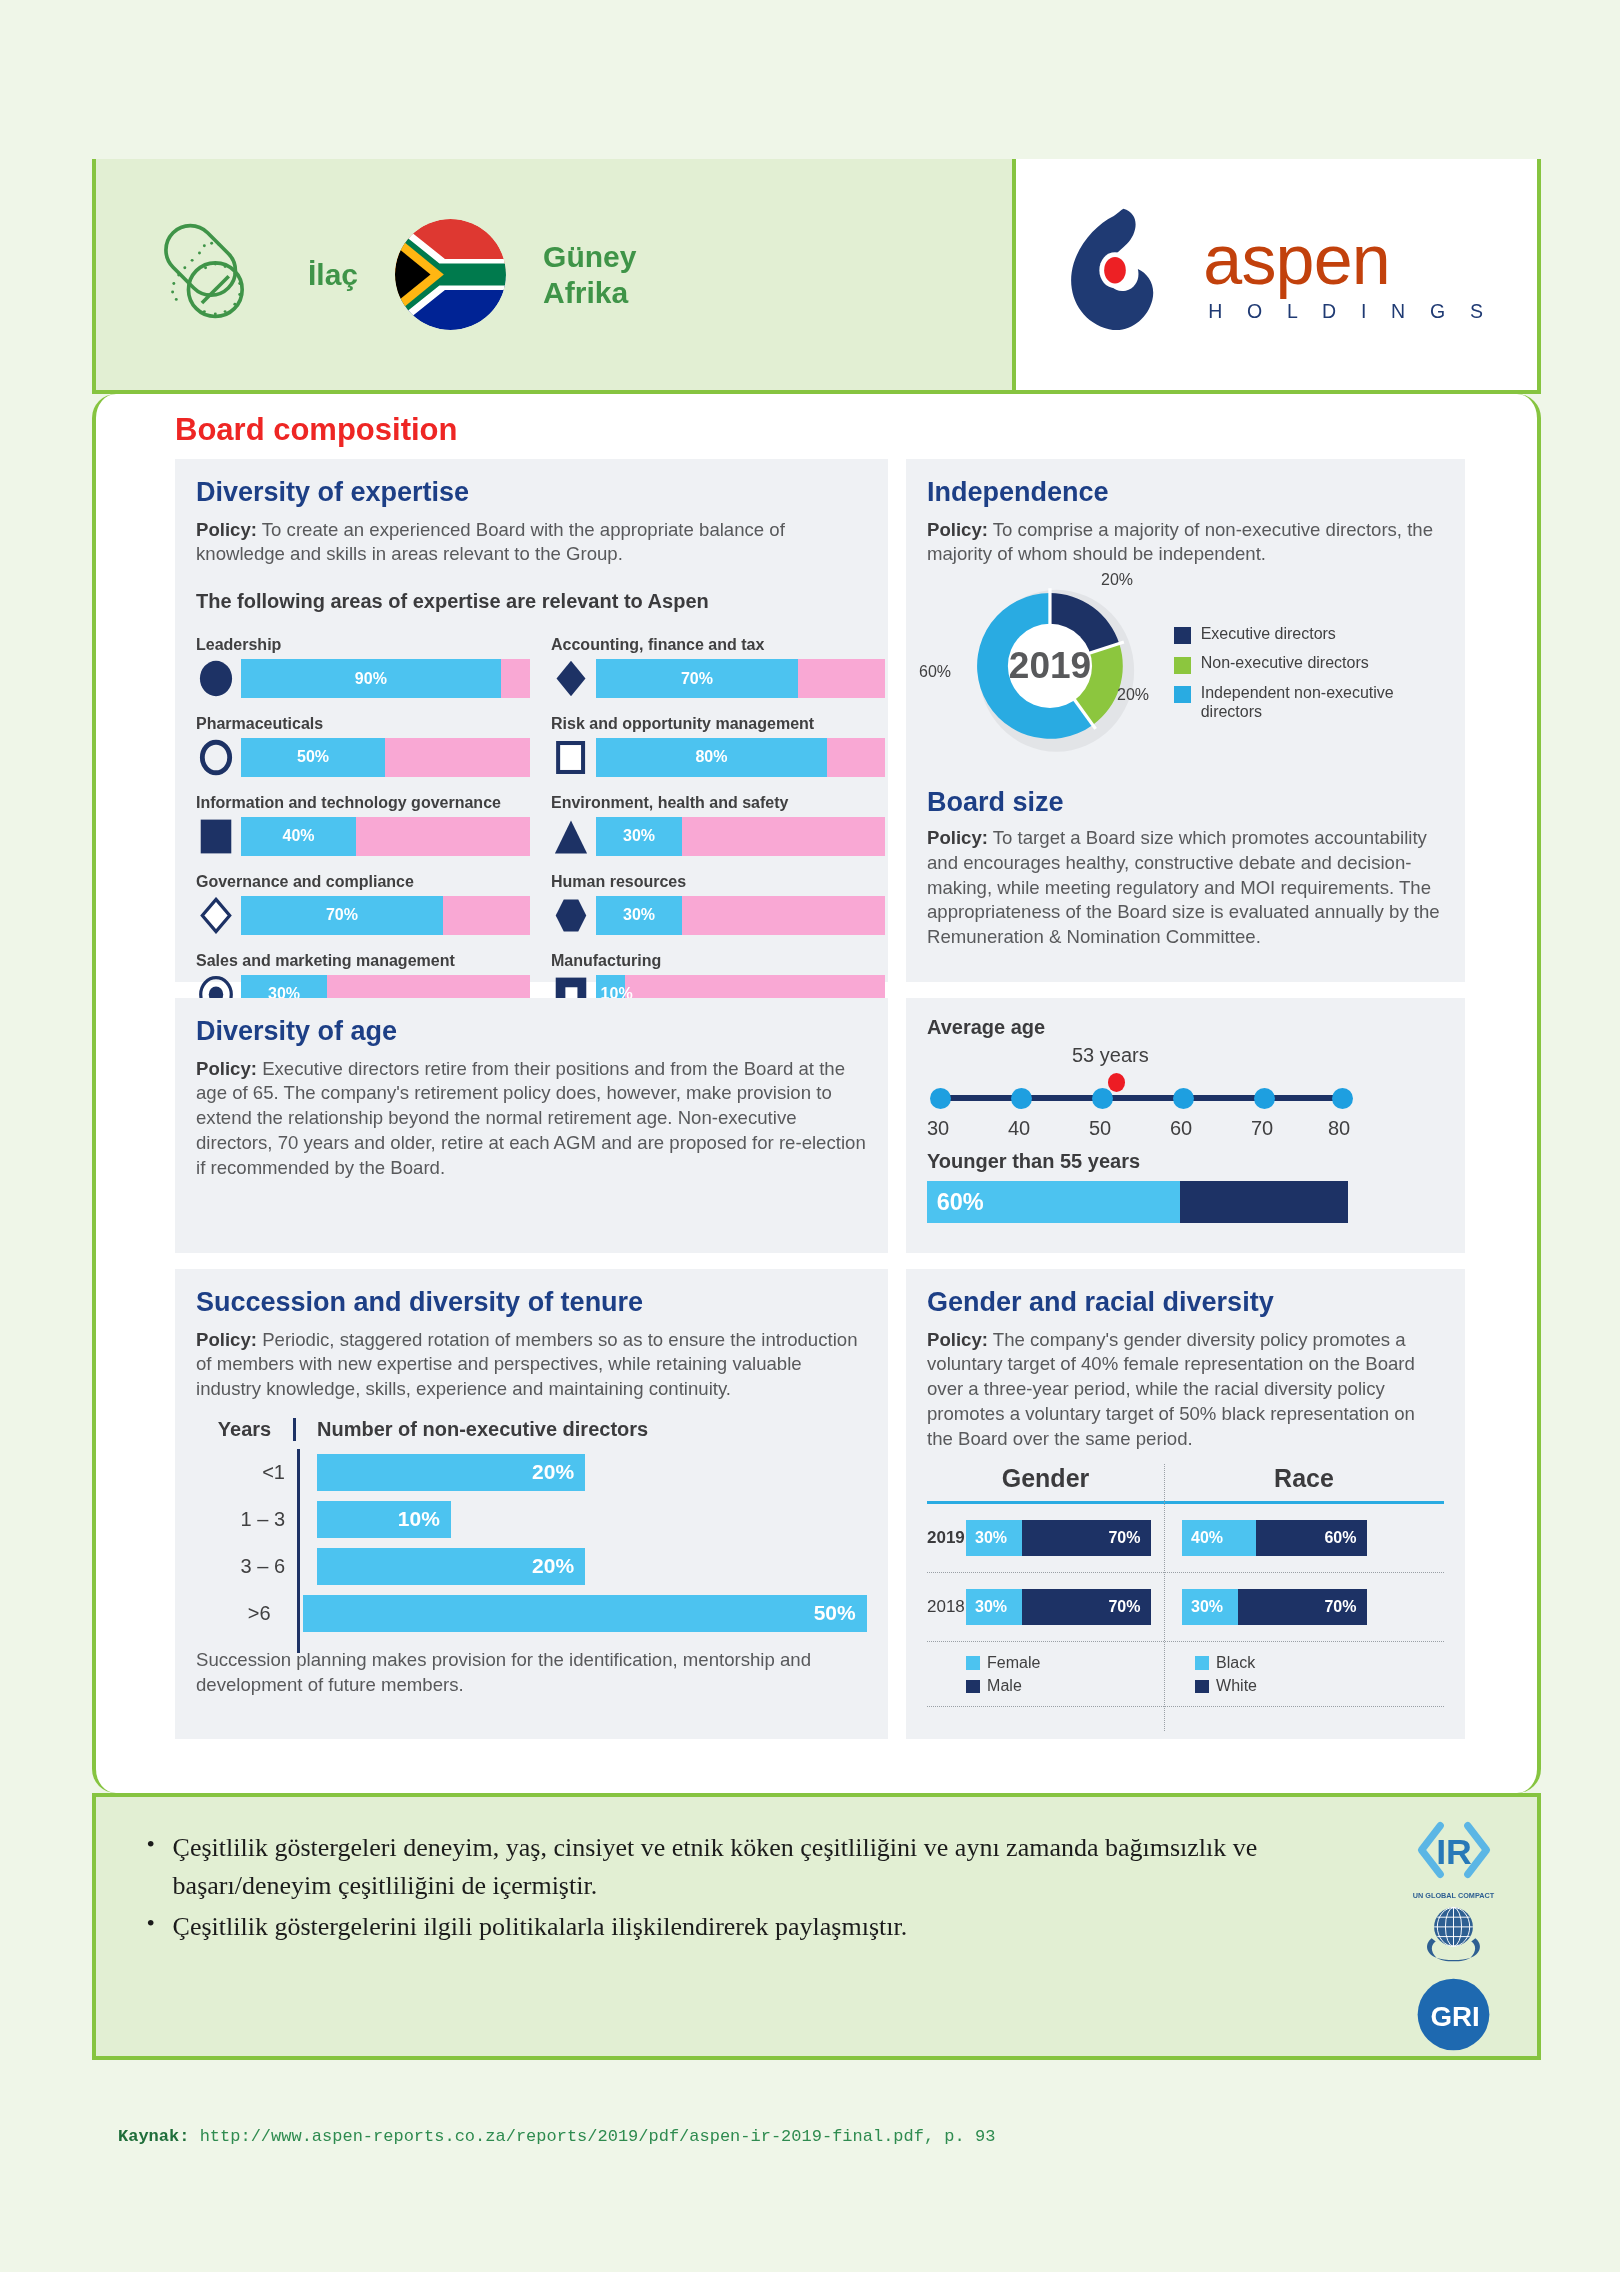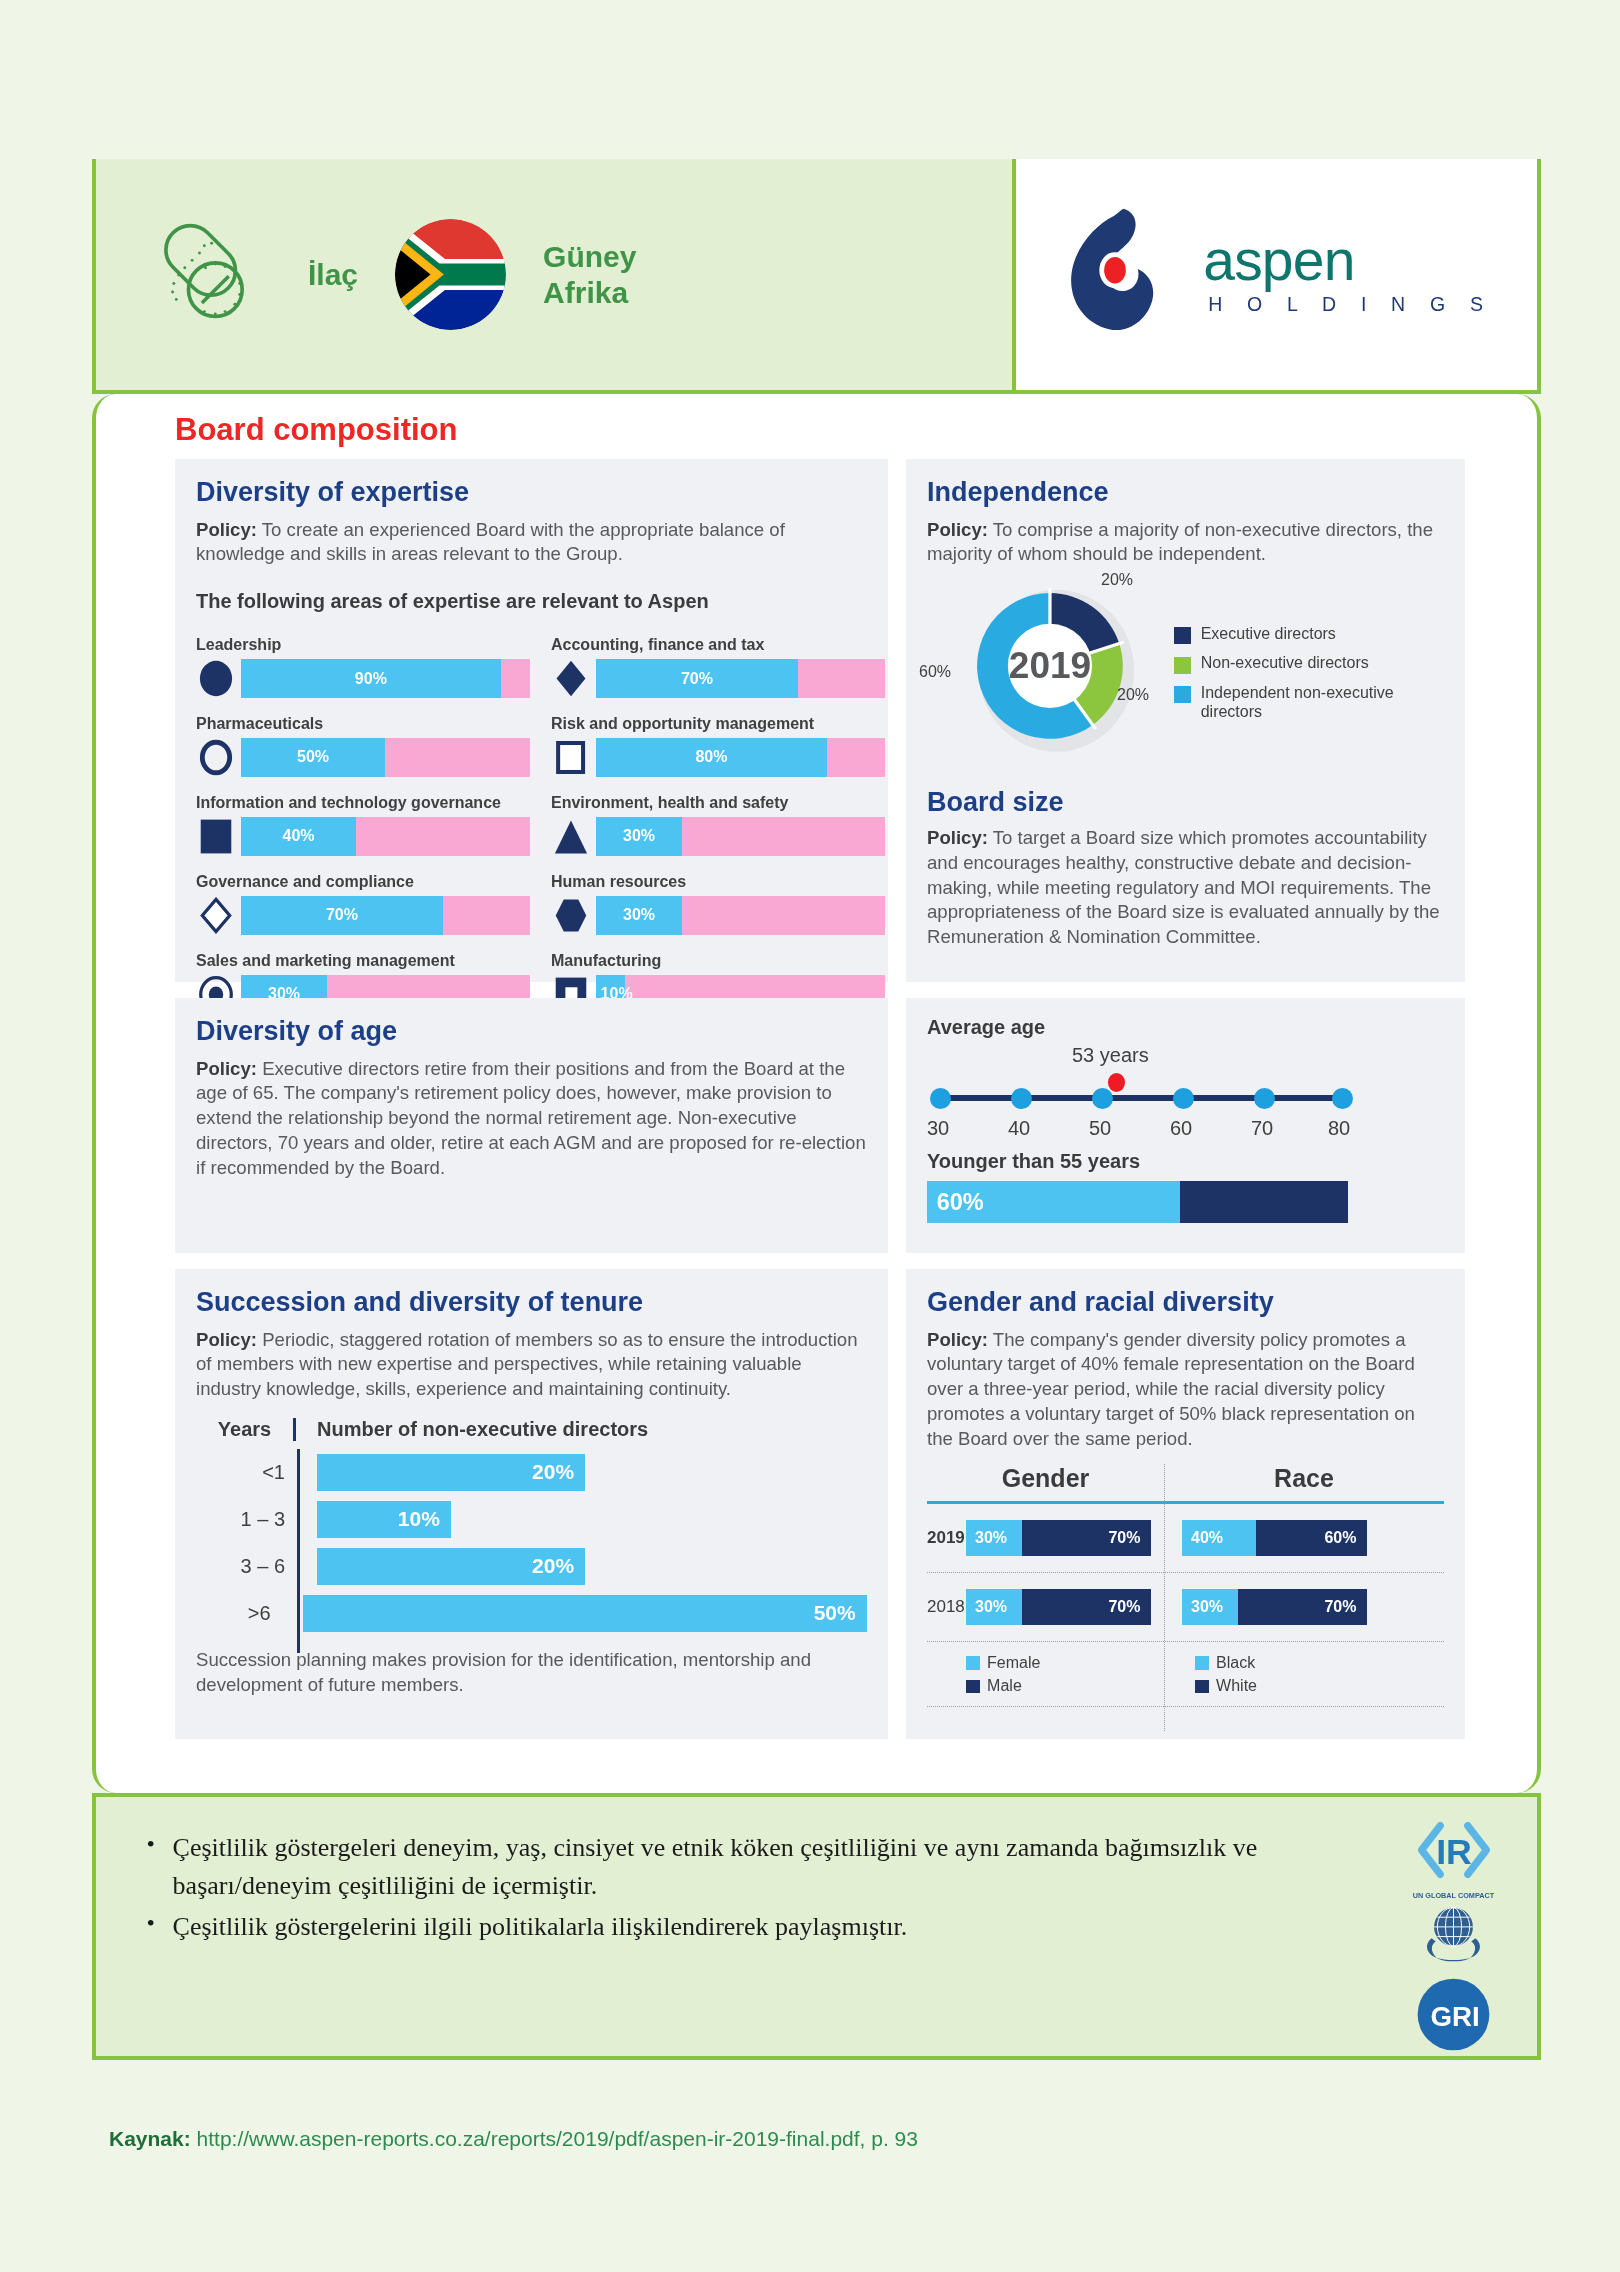--- a/index.html
+++ b/index.html
@@ -37,21 +37,21 @@
   .pill-icon { width: 126px; height: 122px; }
   .sector-label { color: #3f9448; font-size: 30px; font-weight: bold; }
   .flag { width: 111px; height: 111px; border-radius: 50%; overflow: hidden; flex: none; }
   .country-label { color: #3f9448; font-size: 30px; font-weight: bold; line-height: 1.17; }
   .identity-right {
     flex: 1; background: #ffffff; display: flex; align-items: center; justify-content: center;
     border-left: 4.9px solid #86c440;
   }
   .logo-wrap { display: flex; align-items: center; gap: 21px; }
   .logo-text { display: flex; flex-direction: column; }
-  .logo-aspen { color: #0f766e; font-size: 57px; font-weight: normal; line-height: 0.95; letter-spacing: -0.8px; }
+  .logo-aspen { color: #c2410c; font-size: 70px; font-weight: normal; line-height: 0.95; letter-spacing: -0.8px; }
   .logo-holdings { color: #1f3a73; font-size: 19.5px; letter-spacing: 9.7px; margin-top: 6.5px; padding-left: 4.9px; }
 
   
   .content {
     position: absolute; left: 92px; top: 394px; width: 1449px; height: 1399px;
     background: #ffffff; border-left: 4.9px solid #86c440; border-right: 4.9px solid #86c440; border-radius: 24px;
   }
   .section-title-red {
     position: absolute; left: 79px; top: 18px;
     color: #ee2624; font-size: 31px; font-weight: bold;
@@ -108,22 +108,22 @@
   .notes ul { list-style: none; padding: 32px 0 0 49px; }
   .notes li {
     position: relative; color: #1b1b1b; font-size: 26px;
     font-family: "Liberation Serif", serif; line-height: 1.45;
     padding-left: 27.6px; max-width: 1151px; margin-bottom: 3.2px;
   }
   .notes li::before { content: "\2022"; position: absolute; left: 1.6px; top: -1.6px; font-size: 24px; }
   .badges { position: absolute; right: 39px; top: 23px; display: flex; flex-direction: column; align-items: center; gap: 4.9px; }
 
   .source {
-    position: absolute; left: 109px; top: 2127px; width: 1378px;
-    font-family: Liberation Sans, sans-serif; font-size: 21px; color: #2e8b4f;
+    position: absolute; left: 118px; top: 2127px; width: 1378px;
+    font-family: Liberation Mono, monospace; font-size: 17px; color: #2e8b4f;
   }
   .source b { color: #1f6e3a; }
 </style>
 </head>
 <body>
 
 <div class="page">
 
 
   <div class="identity">

